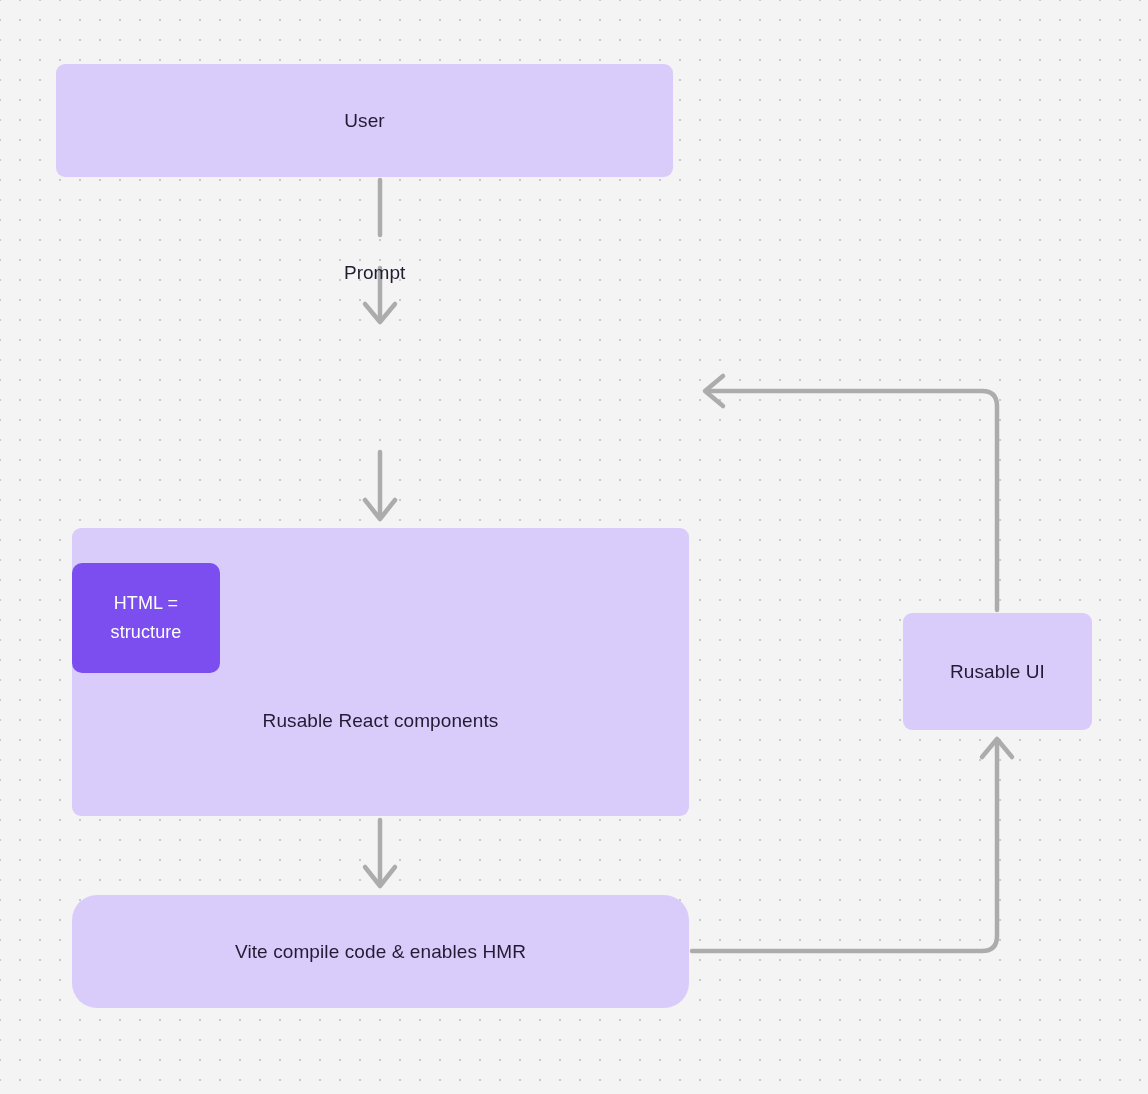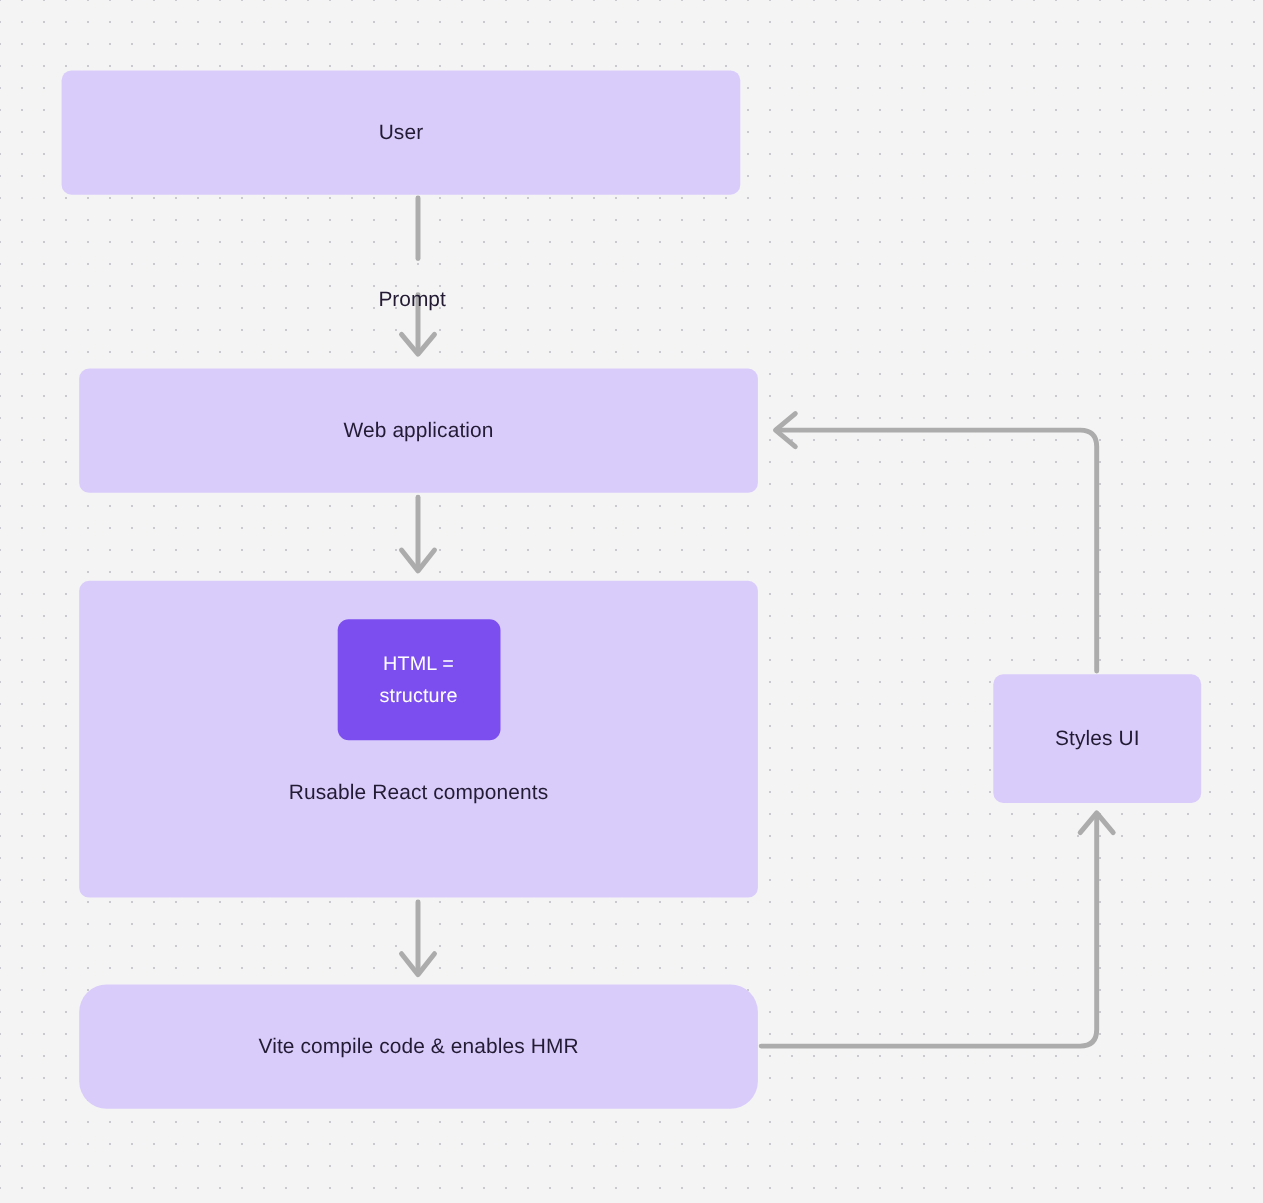--- a/index.html
+++ b/index.html
@@ -46,21 +46,21 @@
   #node-webapp    { left: 72px;  top: 335px; width: 617px; height: 113px; }
   #node-components{ left: 72px;  top: 528px; width: 617px; height: 288px;
                     justify-content: flex-start; padding-top: 35px; }
   #node-vite      { left: 72px;  top: 895px; width: 617px; height: 113px; border-radius: 25px; }
   #node-render    { left: 903px; top: 613px; width: 189px; height: 117px; }
 
   
   .chip-row {
     display: flex;
     gap: 16px;
-    justify-content: center;
+    justify-content: space-between;
     width: 100%;
   }
   .chip {
     width: 148px;
     height: 110px;
     background: #7c4ef0;
     border-radius: 10px;
     display: flex;
     align-items: center;
     justify-content: center;
@@ -146,35 +146,32 @@
       <path class="conn-head" d="M 723 376 L 705 391 L 723 406"></path>
     </g>
   </svg>
 
   <div class="node" id="node-user">
     <span class="node-label">User</span>
   </div>
 
   <div class="edge-label" id="label-prompt">Prompt</div>
 
-  <div class="node" id="node-webapp">
-    <span class="node-label">Web application</span>
-  </div>
 
   <div class="node" id="node-components">
     <div class="chip-row">
       <div class="chip">
         <span>HTML =
 structure</span>
       </div>
     </div>
     <div class="subcaption">Rusable React components</div>
   </div>
 
   <div class="node" id="node-vite">
     <span class="node-label">Vite compile code &amp; enables HMR</span>
   </div>
 
   <div class="node" id="node-render">
-    <span class="node-label">Styles UI</span>
+    <span class="node-label">Rusable UI</span>
   </div>
 
 </div>
 
 </body></html>

